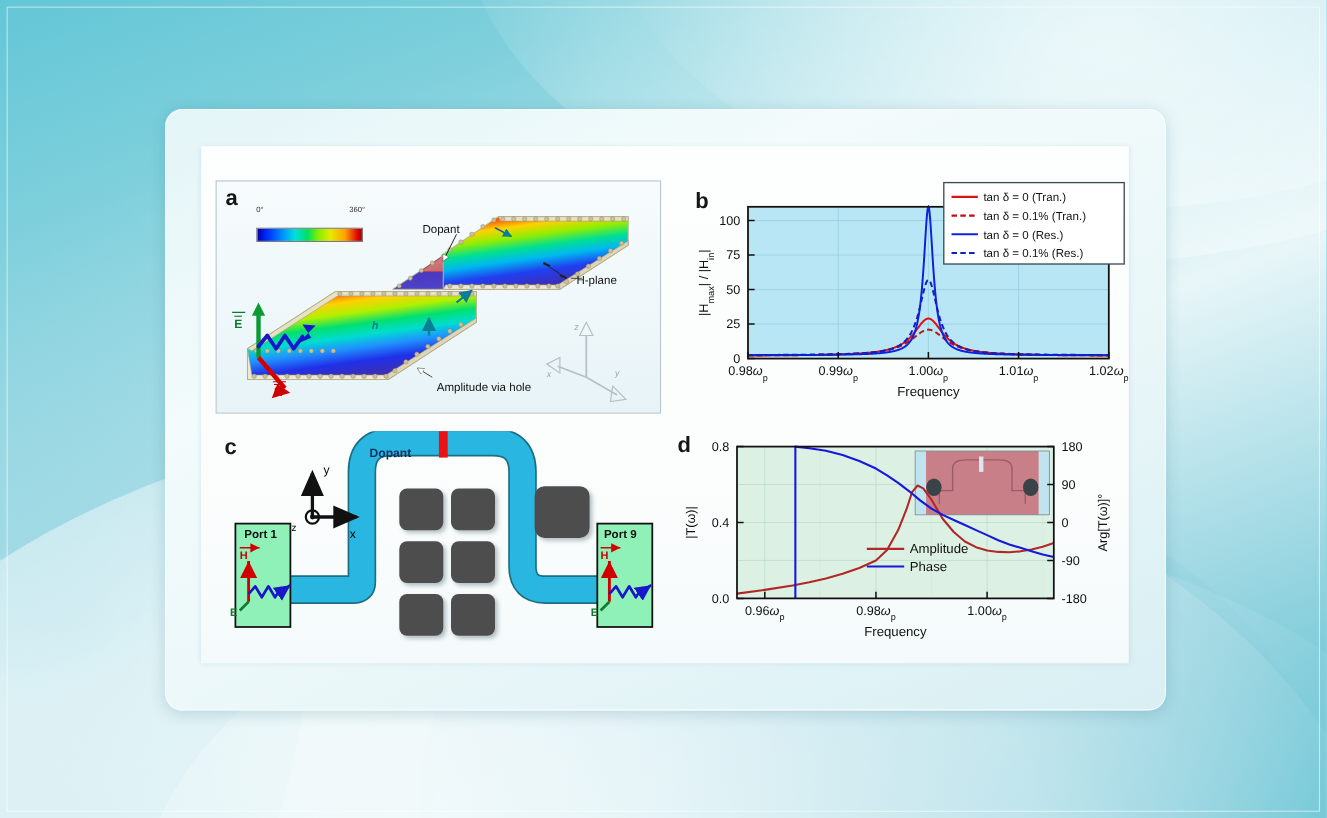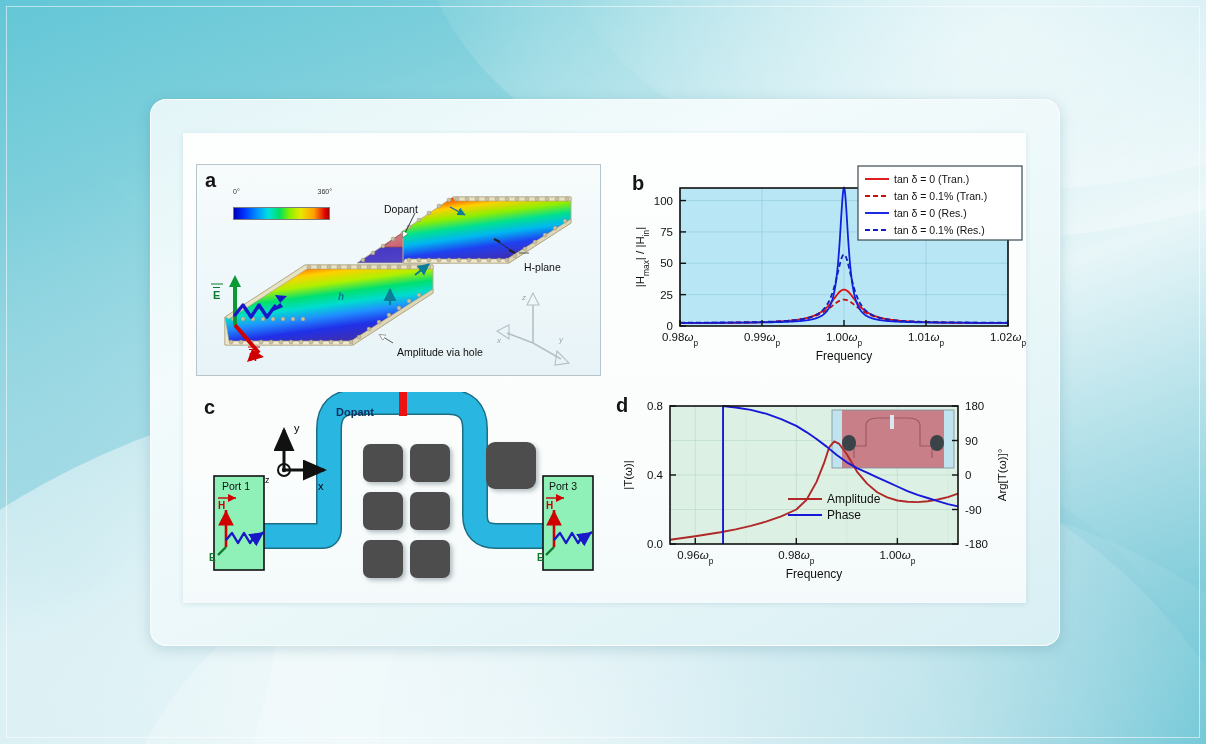--- a/index.html
+++ b/index.html
@@ -54,37 +54,37 @@
   .cbar{height:11px;width:95px;
     background:linear-gradient(90deg,#0000b0 0%,#0030ff 10%,#0090ff 24%,#00e0e0 36%,#00e060 48%,#80f000 58%,#e8e800 70%,#ffa000 84%,#e00000 96%,#a00000 100%);
     border:1px solid #7a7a7a;}
   .cbar-ticks{position:relative;height:9px;}
   .cbar-ticks span{position:absolute;font-size:7px;color:#333;top:-10px;}
   .cbar-min{left:0;}
   .cbar-max{right:-4px;}
 
   .a-label{position:absolute;font-size:10.5px;color:#111;white-space:nowrap;}
   .a-label-dopant{left:187px;top:38px;}
-  .a-label-hplane{left:327px;top:96px;}
+  .a-label-hplane{left:327px;top:84px;}
   .a-label-via{left:200px;top:181px;}
   .a-label-h{position:absolute;left:141px;top:126px;font-size:10px;font-style:italic;color:#0a7e96;font-weight:bold;}
   .a-vec-e{position:absolute;left:16px;top:124px;font-size:11px;font-weight:bold;color:#0a7a2e;}
   .a-vec-h{position:absolute;left:52px;top:186px;font-size:11px;font-weight:bold;color:#cc0000;}
   .a-ax-z{position:absolute;left:325px;top:128px;font-size:8px;color:#9aa6ab;font-style:italic;}
   .a-ax-x{position:absolute;left:300px;top:171px;font-size:8px;color:#9aa6ab;font-style:italic;}
   .a-ax-y{position:absolute;left:362px;top:170px;font-size:8px;color:#9aa6ab;font-style:italic;}
 
   
   #panel-c{left:196px;top:392px;width:405px;height:202px;}
   #panel-c .panel-letter{left:8px;top:4px;}
   .c-dopant{position:absolute;left:140px;top:14px;font-size:11px;color:#0b2f5e;font-weight:bold;}
   .c-ax-y{position:absolute;left:98px;top:30px;font-size:11px;}
   .c-ax-x{position:absolute;left:122px;top:88px;font-size:11px;}
   .c-ax-z{position:absolute;left:69px;top:83px;font-size:9px;}
-  .c-port{position:absolute;font-size:10.5px;color:#111;font-weight:normal;}
+  .c-port{position:absolute;font-size:10.5px;color:#111;font-weight:bold;}
   .c-p1{left:26px;top:88px;}
   .c-p2{left:353px;top:88px;}
   .c-hl{position:absolute;font-size:10px;font-weight:bold;color:#cc0000;}
   .c-el{position:absolute;font-size:10px;font-weight:bold;color:#117a2e;}
 
   
   #panel-b{left:626px;top:164px;width:400px;height:212px;}
   #panel-b .panel-letter{left:6px;top:8px;}
 
   
@@ -392,21 +392,21 @@
       <line x1="88" y1="78" x2="128" y2="78" stroke="#111" stroke-width="3" marker-end="url(#arrK)"></line>
       <circle cx="88" cy="78" r="6" fill="none" stroke="#111" stroke-width="2"></circle>
       <circle cx="88" cy="78" r="2.2" fill="#111"></circle>
     </svg>
 
     <div class="c-dopant">Dopant</div>
     <div class="c-ax-y">y</div>
     <div class="c-ax-x">x</div>
     <div class="c-ax-z">z</div>
     <div class="c-port c-p1">Port 1</div>
-    <div class="c-port c-p2">Port 3</div>
+    <div class="c-port c-p2">Port 9</div>
     <div class="c-hl" style="left:22px;top:108px;">H</div>
     <div class="c-el" style="left:13px;top:160px;">E</div>
     <div class="c-hl" style="left:350px;top:108px;">H</div>
     <div class="c-el" style="left:341px;top:160px;">E</div>
   </div>
 
   <div class="panel" id="panel-b">
     <div class="panel-letter">b</div>
     <svg id="svg-b" width="400" height="212" style="position:absolute;left:0;top:0;">
         <rect x="54" y="24" width="328" height="138" fill="#b9e6f5"></rect>

